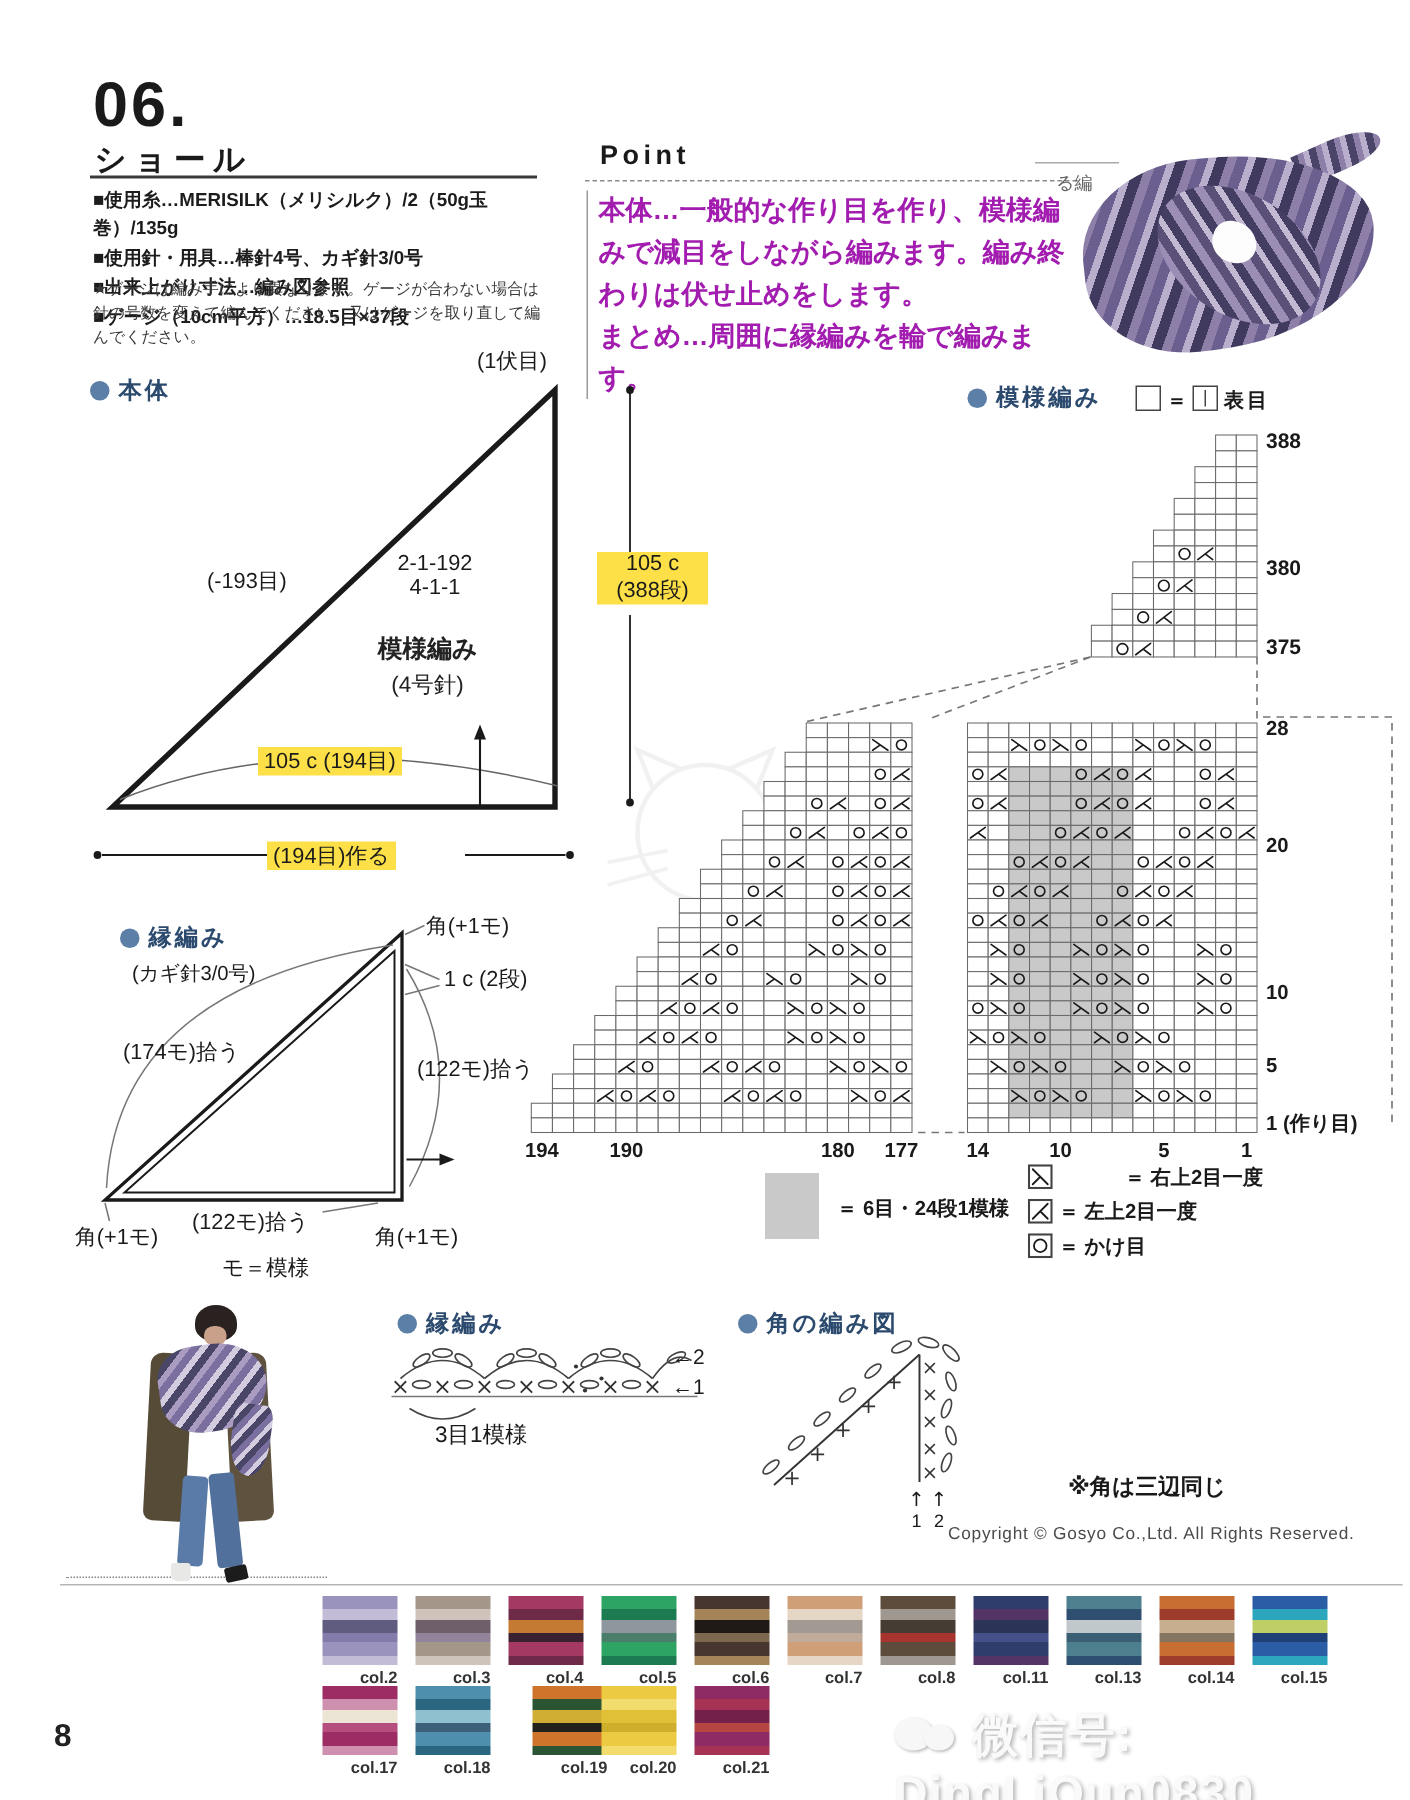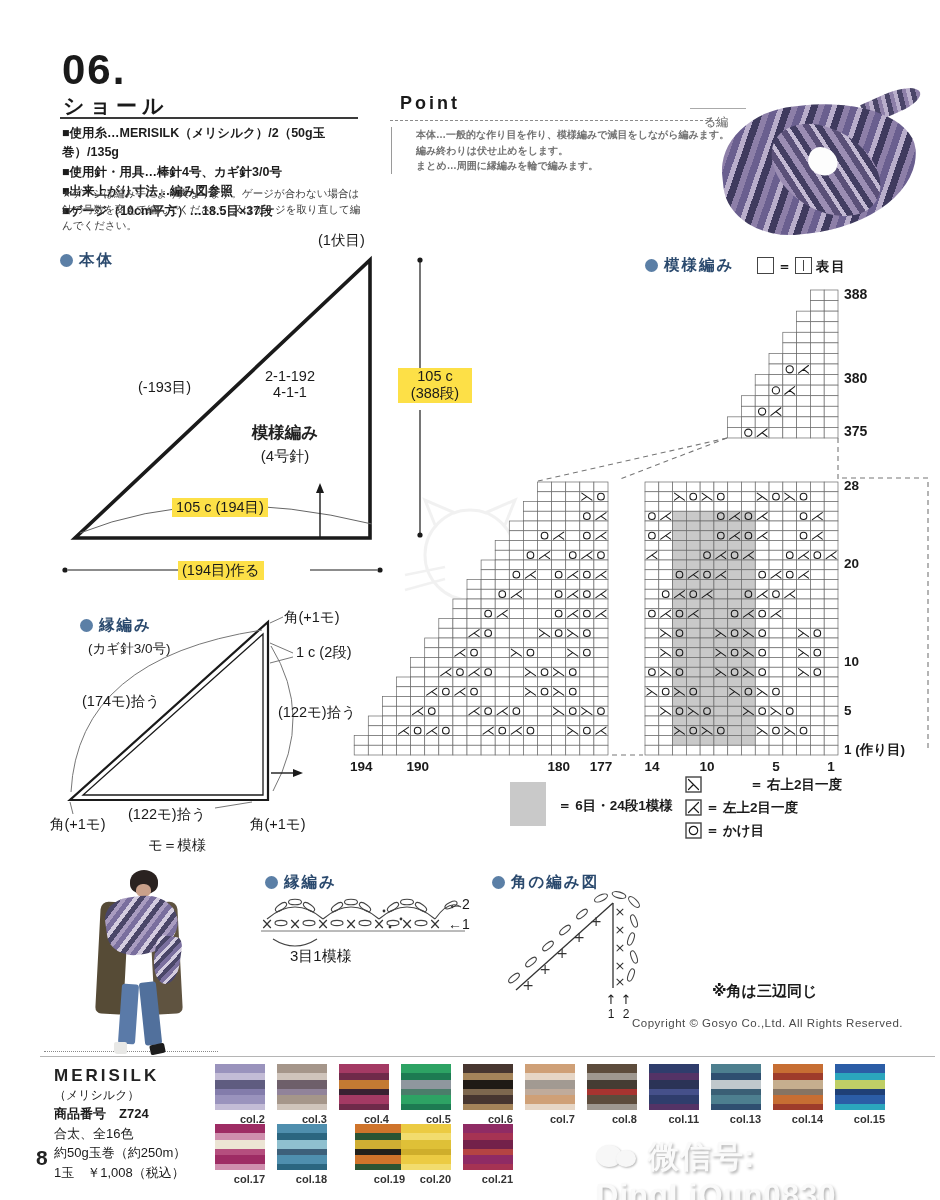--- a/index.html
+++ b/index.html
@@ -8,22 +8,22 @@
   .abs{position:absolute;}
   
   .big-num{font-size:42px;font-weight:bold;letter-spacing:2px;color:#1a1a1a;}
   .title{font-size:21px;font-weight:bold;letter-spacing:5px;color:#1a1a1a;}
   .hr-title{height:2px;background:#3a3a3a;}
   .mat-line{font-size:12.5px;color:#1c1c1c;line-height:1.55;font-weight:bold;}
   .note{font-size:10.5px;color:#3a3a3a;width:305px;line-height:1.5;}
   
   .point-title{font-size:18px;font-weight:bold;letter-spacing:3px;color:#1a1a1a;}
   .point-rule{border-top:1.5px dashed #8a8a8a;}
-  .point-text{font-size:10px;color:#737373;width:318px;line-height:1.55;font-weight:bold;
-              border-left:1px solid #9a9a9a;padding-left:24px;}
+  .point-text{font-size:18px;color:#a21caf;width:318px;line-height:1.55;font-weight:bold;
+              border-left:1px solid #9a9a9a;padding-left:7px;}
   
   .secdot{width:13px;height:13px;border-radius:50%;background:#5b7fa6;display:inline-block;vertical-align:-2px;margin-right:6px;}
   .seclabel{font-size:15.5px;font-weight:bold;color:#2b4a6e;letter-spacing:2px;}
   .dlabel{font-size:14.5px;color:#1a1a1a;white-space:nowrap;}
   .dlabel-sm{font-size:13px;color:#1a1a1a;white-space:nowrap;}
   .wbg{background:#fde047;padding:0 4px;}
   .ctr{text-align:center;}
   
   .lgbox{display:inline-block;width:15px;height:15px;border:1.5px solid #444;background:#fff;vertical-align:-3px;position:relative;}
   .lgbox .bar{position:absolute;left:50%;top:2px;bottom:2px;width:1.5px;background:#444;margin-left:-1px;}
@@ -1295,28 +1295,20 @@
     <div style="left:110px;top:36px;width:28px;height:112px;border-radius:4px 8px 6px 4px;background:#5f5340;transform:rotate(-3deg);"></div>
     <div style="left:64px;top:30px;width:72px;height:58px;border-radius:40% 55% 60% 45%;transform:rotate(-8deg);background:repeating-linear-gradient(135deg,#7a6f9e 0 5px,#d3ccdf 5px 9px,#4a4668 9px 14px,#a99cc0 14px 18px);"></div>
     <div style="left:112px;top:70px;width:26px;height:48px;border-radius:30% 30% 60% 70%;transform:rotate(8deg);background:repeating-linear-gradient(125deg,#7a6f9e 0 4px,#d3ccdf 4px 7px,#4a4668 7px 11px);"></div>
     <div style="left:78px;top:118px;width:17px;height:60px;background:#5a7aa8;transform:rotate(4deg);border-radius:3px;"></div>
     <div style="left:100px;top:116px;width:17px;height:63px;background:#51709c;transform:rotate(-6deg);border-radius:3px;"></div>
     <div style="left:72px;top:176px;width:13px;height:12px;background:#e8e8e6;border-radius:2px 2px 2px 4px;"></div>
     <div style="left:108px;top:178px;width:15px;height:10px;background:#1c1c1c;border-radius:2px;transform:rotate(-12deg);"></div>
   </div>
 
   <div class="abs" style="left:40px;top:1056px;width:895px;border-top:1px solid #b5b5b5;"></div>
-  <div class="abs" style="left:54px;top:1066px;">
-    <div class="yarn-name">MERISILK</div>
-    <div class="yarn-line" style="font-size:12px;">（メリシルク）</div>
-    <div class="yarn-line" style="font-weight:bold;">商品番号　Z724</div>
-    <div class="yarn-line">合太、全16色</div>
-    <div class="yarn-line">約50g玉巻（約250m）</div>
-    <div class="yarn-line">1玉　￥1,008（税込）</div>
-  </div>
   <div class="abs pageno" style="left:36px;top:1146px;">8</div>
   <div class="abs" id="swatch-row-1" style="left:215px;top:1064px;">
       <div style="position: absolute; left: 0px; top: 0px; width: 50px;">
         <div class="swatch" style="background: repeating-linear-gradient(rgb(154, 147, 189) 0px, rgb(154, 147, 189) 9px, rgb(195, 188, 214) 9px, rgb(195, 188, 214) 16px, rgb(95, 92, 128) 16px, rgb(95, 92, 128) 25px, rgb(131, 124, 171) 25px, rgb(131, 124, 171) 31px);"></div>
         <div class="swlabel">col.2</div>
       </div>
       <div style="position: absolute; left: 62px; top: 0px; width: 50px;">
         <div class="swatch" style="background: repeating-linear-gradient(rgb(165, 150, 138) 0px, rgb(165, 150, 138) 9px, rgb(207, 196, 187) 9px, rgb(207, 196, 187) 16px, rgb(110, 95, 106) 16px, rgb(110, 95, 106) 25px, rgb(145, 131, 154) 25px, rgb(145, 131, 154) 31px);"></div>
         <div class="swlabel">col.3</div>
       </div>

